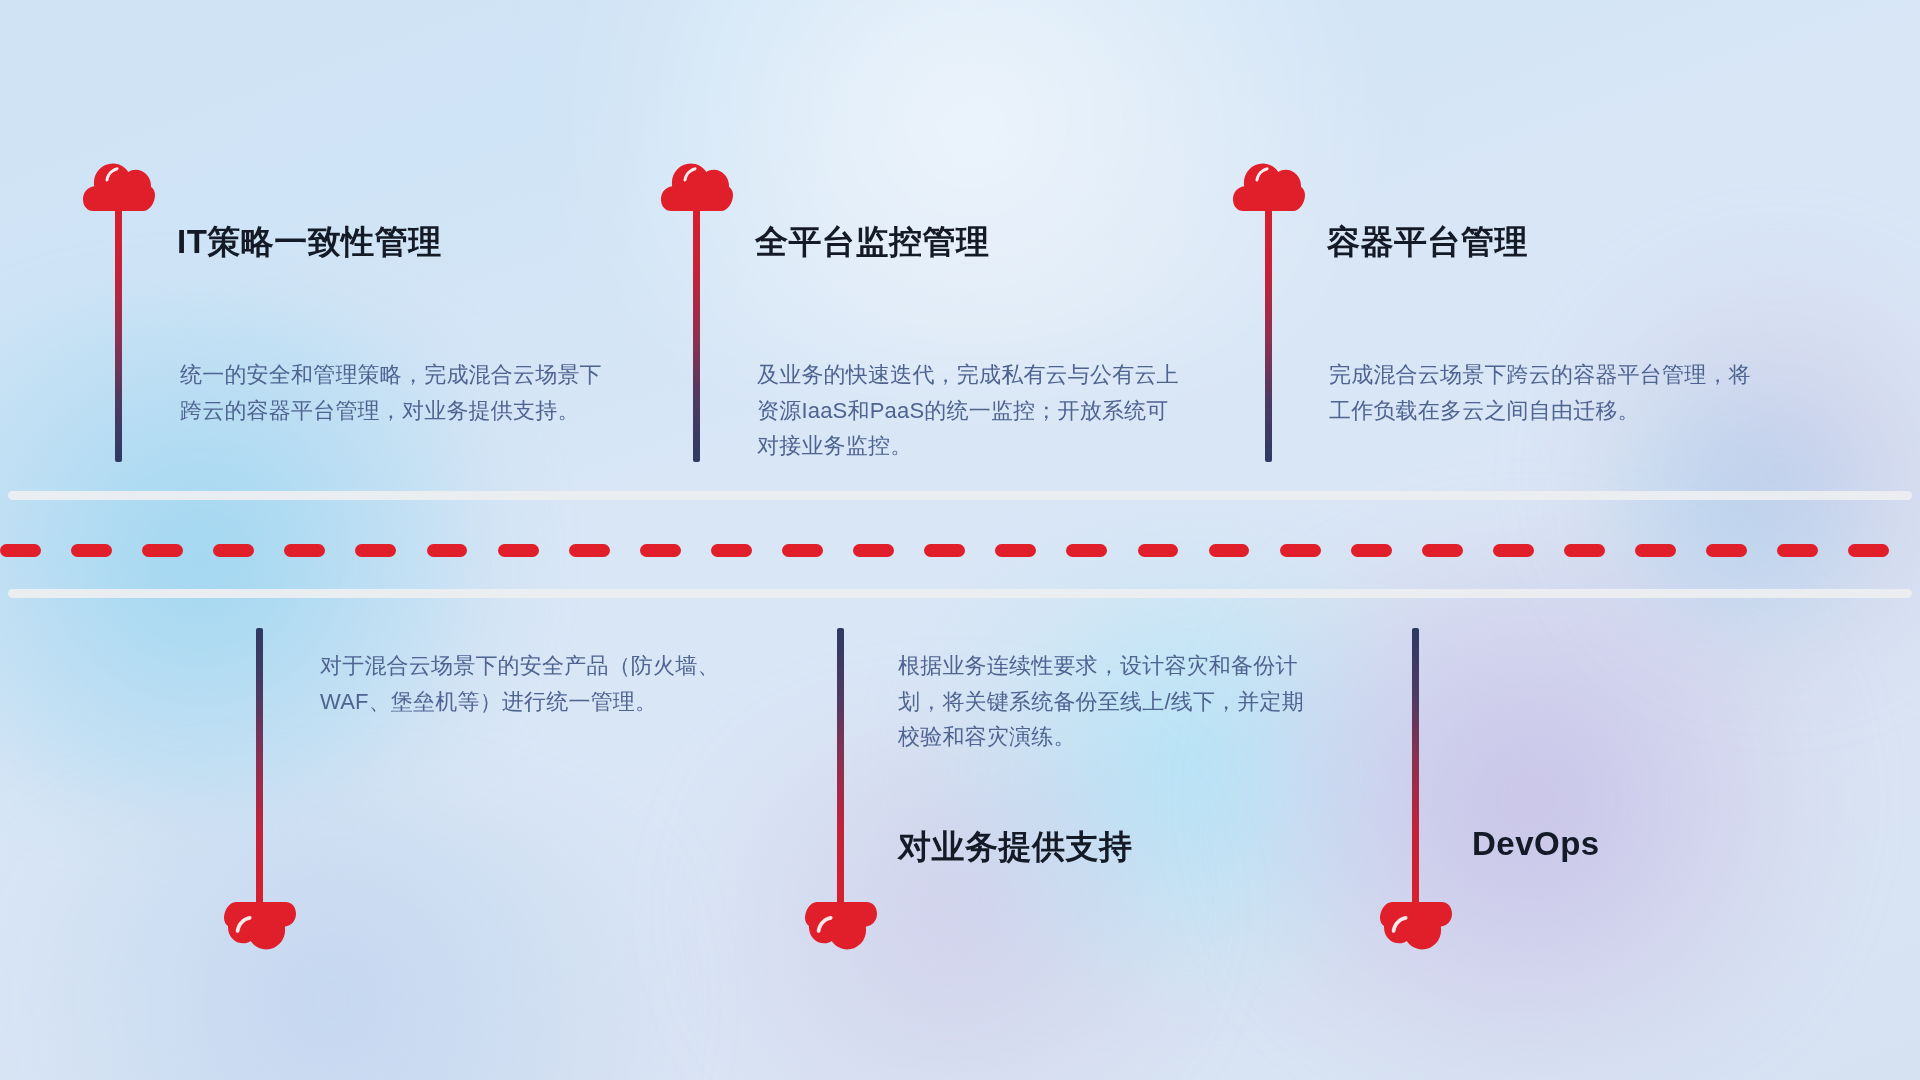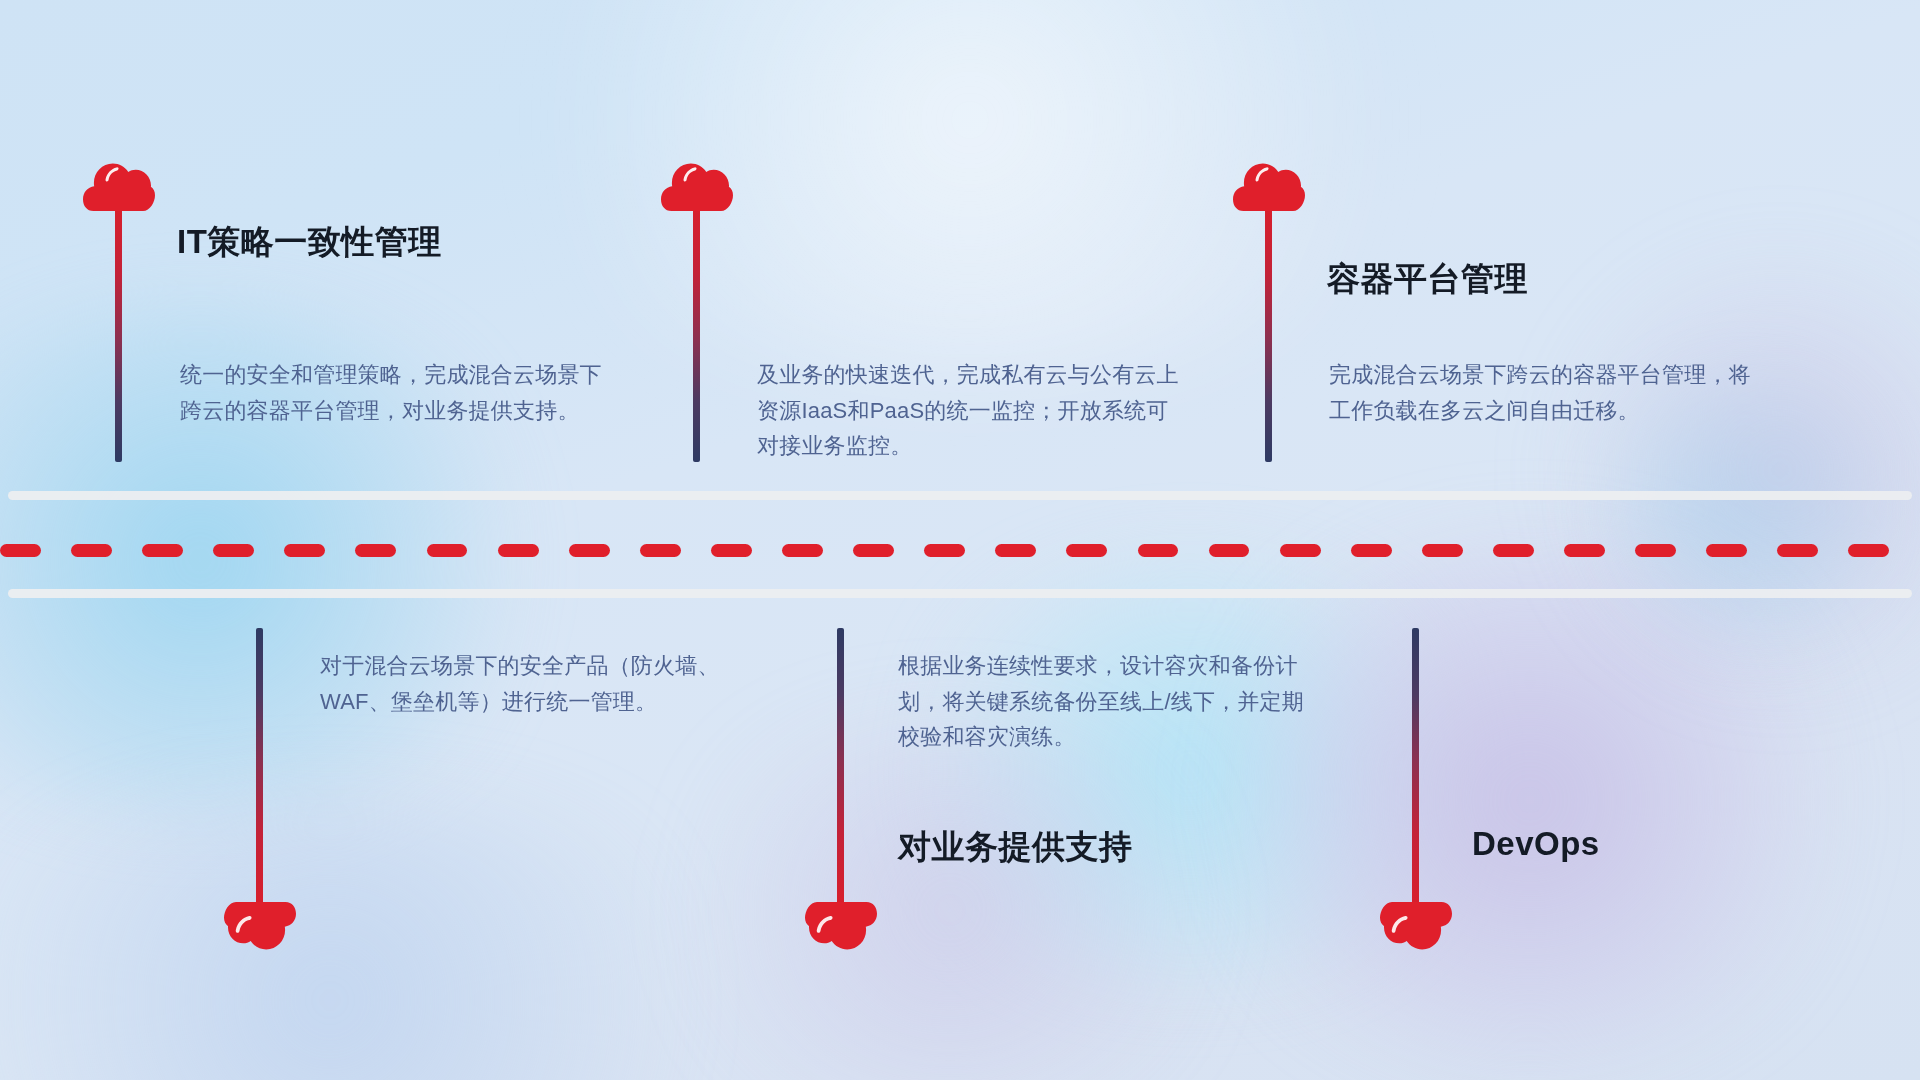--- a/index.html
+++ b/index.html
@@ -157,33 +157,34 @@
   <div class="pin">
     <div class="pin-bar" style="left:693px; top:207px; height:255px;
          background: linear-gradient(180deg,#D81F2C 0%,#C42238 26%,#8C3050 52%,#4C3A62 76%,#2E3A63 100%);"></div>
     <div class="cloud" style="left:661px; top:155px;">
       <svg viewBox="0 0 72 58" xmlns="http://www.w3.org/2000/svg">
         <path d="M10.5 56 C3.8 56 0 50.8 0 44.2 C0 37.4 4.6 32.3 11.2 31.3 C11.0 30.2 10.9 29.1 10.9 28.0 C10.9 17.2 19.3 8.6 29.8 8.6 C36.2 8.6 41.9 11.9 45.3 17.0 C47.4 15.5 49.9 14.7 52.7 14.7 C61.1 14.7 68.0 21.8 68.0 30.6 C68.0 31.0 68.0 31.4 67.9 31.8 C70.5 33.6 72 36.6 72 40.2 C72 47.0 67.0 56 60.0 56 Z" fill="#E01F2B"></path>
         <path d="M22.6 24.2 C23.9 18.0 28.3 13.6 33.6 12.4 C35.0 12.1 35.9 13.1 35.4 14.3 C35.1 15.1 34.4 15.6 33.5 15.8 C29.6 16.8 26.5 20.1 25.6 24.8 C25.4 25.9 24.5 26.6 23.6 26.4 C22.7 26.2 22.4 25.3 22.6 24.2 Z" fill="#FFFFFF" opacity="0.92"></path>
       </svg>
     </div>
   </div>
+  <div class="col-title" style="left:755px; top:220px;">全平台监控管理</div>
   <div class="col-body" style="left:757px; top:357px;">及业务的快速迭代，完成私有云与公有云上资源IaaS和PaaS的统一监控；开放系统可对接业务监控。</div>
 
   <div class="pin">
     <div class="pin-bar" style="left:1265px; top:207px; height:255px;
          background: linear-gradient(180deg,#D81F2C 0%,#C42238 26%,#8C3050 52%,#4C3A62 76%,#2E3A63 100%);"></div>
     <div class="cloud" style="left:1233px; top:155px;">
       <svg viewBox="0 0 72 58" xmlns="http://www.w3.org/2000/svg">
         <path d="M10.5 56 C3.8 56 0 50.8 0 44.2 C0 37.4 4.6 32.3 11.2 31.3 C11.0 30.2 10.9 29.1 10.9 28.0 C10.9 17.2 19.3 8.6 29.8 8.6 C36.2 8.6 41.9 11.9 45.3 17.0 C47.4 15.5 49.9 14.7 52.7 14.7 C61.1 14.7 68.0 21.8 68.0 30.6 C68.0 31.0 68.0 31.4 67.9 31.8 C70.5 33.6 72 36.6 72 40.2 C72 47.0 67.0 56 60.0 56 Z" fill="#E01F2B"></path>
         <path d="M22.6 24.2 C23.9 18.0 28.3 13.6 33.6 12.4 C35.0 12.1 35.9 13.1 35.4 14.3 C35.1 15.1 34.4 15.6 33.5 15.8 C29.6 16.8 26.5 20.1 25.6 24.8 C25.4 25.9 24.5 26.6 23.6 26.4 C22.7 26.2 22.4 25.3 22.6 24.2 Z" fill="#FFFFFF" opacity="0.92"></path>
       </svg>
     </div>
   </div>
-  <div class="col-title" style="left:1327px; top:220px;margin-top:37px;">容器平台管理</div>
+  <div class="col-title" style="left:1327px; top:220px;">容器平台管理</div>
   <div class="col-body" style="left:1329px; top:357px;">完成混合云场景下跨云的容器平台管理，将工作负载在多云之间自由迁移。</div>
 
   <div class="road-line" style="left:8px; top:491px; width:1904px;"></div>
 
   <div class="road-dashes" id="road-dashes" style="left:0px; top:544px; width:1920px;">
       <div class="dash" style="width: 40.89px; background: rgb(224, 31, 43); margin-right: 30.22px;"></div>
       <div class="dash" style="width: 40.89px; background: rgb(224, 31, 43); margin-right: 30.22px;"></div>
       <div class="dash" style="width: 40.89px; background: rgb(224, 31, 43); margin-right: 30.22px;"></div>
       <div class="dash" style="width: 40.89px; background: rgb(224, 31, 43); margin-right: 30.22px;"></div>
       <div class="dash" style="width: 40.89px; background: rgb(224, 31, 43); margin-right: 30.22px;"></div>

